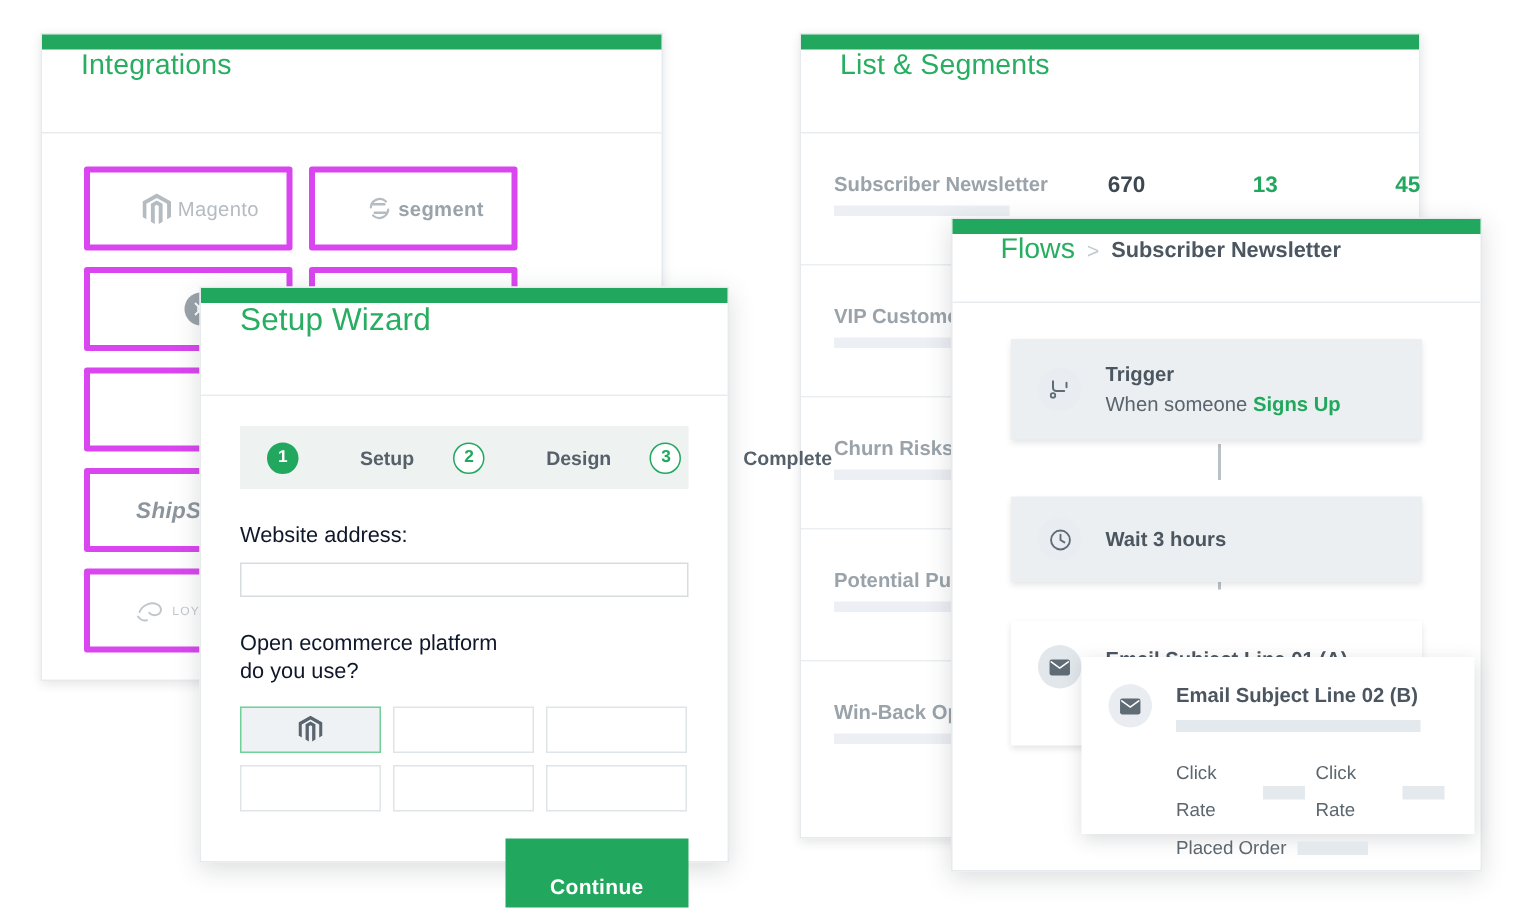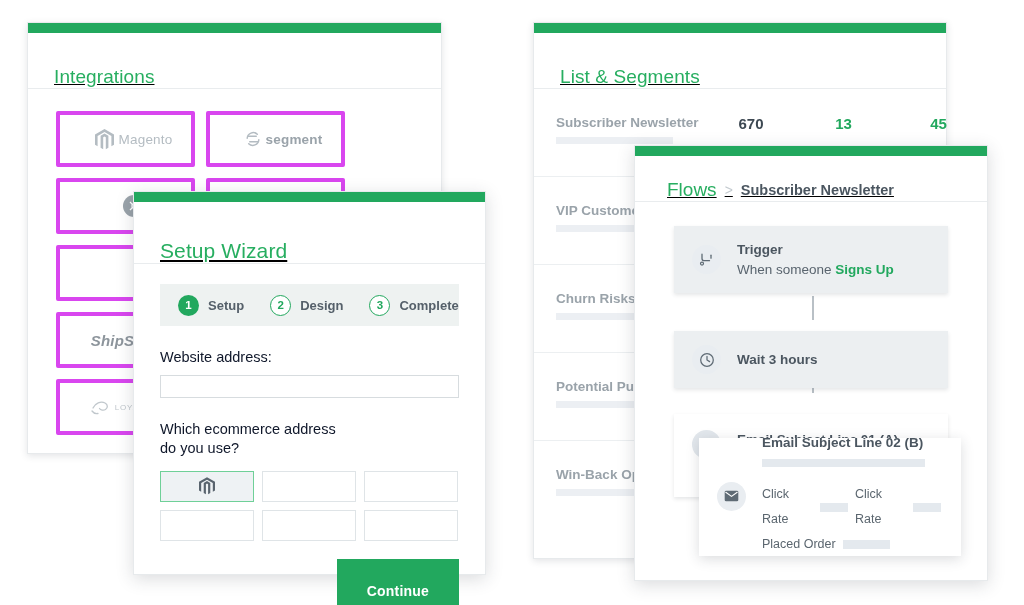--- a/index.html
+++ b/index.html
@@ -8,22 +8,22 @@
     font-family:"Liberation Sans","DejaVu Sans",sans-serif;
     -webkit-font-smoothing:antialiased;
     position:relative;overflow:hidden;
   }
   .stage{position:absolute;left:0;top:0;width:1024px;height:605px;}
 
   
   .card{position:absolute;background:#fff;border:1px solid #e7eaec;
         box-shadow:0 2px 7px rgba(40,50,60,.13);}
   .card .topbar{height:10px;background:#22a85e;}
-  .card .hdr{height:56px;display:flex;align-items:flex-end;
-             border-bottom:1px solid #e9ecee;padding:0 26px;box-sizing:border-box;text-decoration:underline;}
+  .card .hdr{height:56px;display:flex;align-items:flex-start;
+             border-bottom:1px solid #e9ecee;padding:0 26px;box-sizing:border-box;}
   .card .hdr .title{color:#27ae60;font-size:19px;letter-spacing:.1px;}
 
   
   #integrations{left:27px;top:22px;width:413px;height:430px;}
   .logogrid{display:flex;flex-wrap:wrap;gap:11px;padding:22px 24px 0 28px;box-sizing:border-box;}
   .logotile{width:115px;height:48px;border:4px solid #d946ef;border-radius:2px;
             display:flex;align-items:center;justify-content:center;background:#fff;padding-left:16px;}
   .logotile .lbl{color:#b4bcc2;font-size:13.5px;letter-spacing:.2px;white-space:nowrap;}
   .logotile .lbl.b{font-weight:700;color:#9aa3aa;}
   .logotile .lbl.i{font-weight:700;font-style:italic;color:#8d959c;}
@@ -39,21 +39,21 @@
   #wizard .hdr{height:62px;}
   #wizard .hdr .title{font-size:21px;}
   .wzbody{padding:20px 26px 0 26px;box-sizing:border-box;}
   .steps{background:#eef2f1;display:flex;align-items:center;height:42px;padding:0 18px;
          box-sizing:border-box;gap:26px;}
   .step{display:flex;align-items:center;gap:9px;}
   .step .num{width:21px;height:21px;border-radius:50%;display:flex;align-items:center;
              justify-content:center;font-size:11.5px;font-weight:700;box-sizing:border-box;}
   .step.active .num{background:#22a85e;color:#fff;}
   .step .num.ghost{border:1.6px solid #22a85e;color:#22a85e;background:#fff;}
-  .step .lab{font-size:13px;font-weight:700;color:#55606a;}
+  .step .lab{font-size:13px;font-weight:700;color:#55606a;margin-left:32px;}
   .fieldlabel{font-size:14.5px;color:#0f172a;margin:22px 0 7px 0;line-height:1.35;}
   .textinput{width:100%;height:23px;border:1px solid #d7dcdf;background:#fff;box-sizing:border-box;}
   .platgrid{display:flex;flex-wrap:wrap;gap:8px;margin-top:12px;}
   .plat{width:94px;height:31px;border:1px solid #dfe4e7;background:#fff;box-sizing:border-box;
         display:flex;align-items:center;justify-content:center;}
   .plat.sel{border:1.4px solid #6fd098;background:#eef2f4;}
   .btnrow{display:flex;justify-content:flex-end;margin-top:18px;}
   .btn-primary{background:#22a85e;color:#fff;font-size:14px;font-weight:700;
                padding:24px 30px;border:none;letter-spacing:.2px;}
 
@@ -254,21 +254,21 @@
         <div class="step">
           <span class="num ghost">3</span>
           <span class="lab">Complete</span>
         </div>
       </div>
 
       <div class="fieldlabel">Website address:</div>
       <input class="textinput" type="text" placeholder="" style="">
 
       <div class="fieldlabel">
-        <span>Which ecommerce address</span><br>
+        <span>Open ecommerce platform</span><br>
         <span>do you use?</span>
       </div>
 
       <div class="platgrid">
         <div class="plat sel">
           <span>
             <svg width="16" height="18" viewBox="0 0 19 21">
                 <path d="M9.5 0 0 5.4v10.3l2.6 1.5V6.9L9.5 3l6.9 3.9v10.3l2.6-1.5V5.4z" fill="#59646e"></path>
                 <path d="M8.2 20.3V8.3L9.5 7.5l1.3.8v12l2.6-1.5V6.8L9.5 4.6 5.6 6.8v12z" fill="#59646e"></path>
               </svg>
@@ -337,21 +337,21 @@
             </svg>
         </span>
         <span class="txt">
           <span class="t1">Email Subject Line 01 (A)</span>
           <span class="skel" style="display:block;"></span>
         </span>
       </div>
     </div>
   </div>
 
-  <div class="mailcard" style="left:699px;top:438px;width:262px;height:118px;z-index:12;align-items:center;">
+  <div class="mailcard" style="left:721px;top:438px;width:262px;height:118px;z-index:12;">
     <span class="ico" style="width:29px;height:29px;border-radius:50%;background:#e9edf1;flex:none;
                              display:flex;align-items:center;justify-content:center;margin-right:16px;">
       <svg width="15" height="12" viewBox="0 0 15 12">
           <rect x="0.7" y="0.7" width="13.6" height="10.6" rx="1.4" fill="#5f6b75"></rect>
           <path d="M1.8 2.3 7.5 6.4l5.7-4.1" stroke="#fff" stroke-width="1.1" fill="none" stroke-linecap="round"></path>
         </svg>
     </span>
     <div class="body">
       <div class="t1">Email Subject Line 02 (B)</div>
       <div class="skel"></div>

